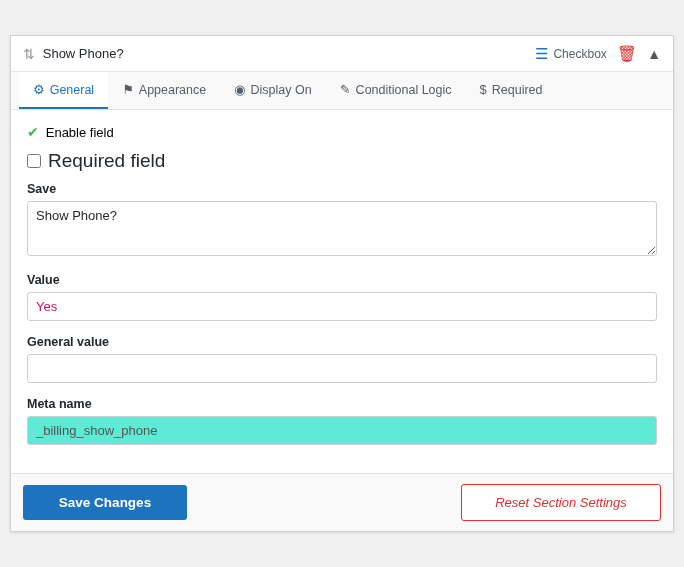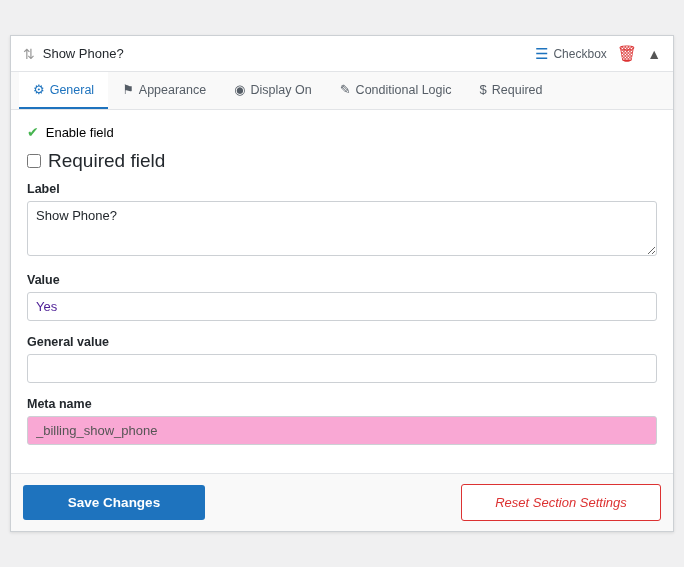--- a/index.html
+++ b/index.html
@@ -134,46 +134,46 @@
       resize: vertical;
       min-height: 55px;
       font-family: inherit;
     }
     .field-group input[type="text"] {
       width: 100%;
       padding: 6px 8px;
       border: 1px solid #ccd0d4;
       border-radius: 3px;
       font-size: 13px;
-      color: #4c1d95;
+      color: #be185d;
       font-family: inherit;
     }
     .field-group input[type="text"].meta-name {
-      background: #f9a8d4;
+      background: #5eead4;
       color: #555;
     }
     
     .panel-footer {
       display: flex;
       align-items: center;
       justify-content: space-between;
       padding: 10px 12px;
       border-top: 1px solid #e2e4e7;
       background: #f9f9f9;
     }
     .save-btn {
       background: #1e73be;
       color: #fff;
       border: none;
       padding: 10px 28px;
       font-size: 13.5px;
       font-weight: 600;
       border-radius: 3px;
       cursor: pointer;
-      width: 182px;
+      width: 164px;
     }
     .reset-btn {
       background: #fff;
       color: #dc3232;
       border: 1.5px solid #dc3232;
       padding: 10px 20px;
       font-size: 13px;
       font-weight: 500;
       border-radius: 3px;
       cursor: pointer;
@@ -230,21 +230,21 @@
       <span class="checkmark-green">✔</span>
       <span>Enable field</span>
     </div>
 
     <div class="checkbox-row">
       <input type="checkbox" style="">
       <span class="checkbox-label">Required field</span>
     </div>
 
     <div class="field-group">
-      <label>Label</label>
+      <label>Save</label>
       <textarea style="">Show Phone?</textarea>
     </div>
 
     <div class="field-group">
       <label>Value</label>
       <input type="text" value="Yes" style="">
     </div>
 
     <div class="field-group">
       <label>General value</label>

